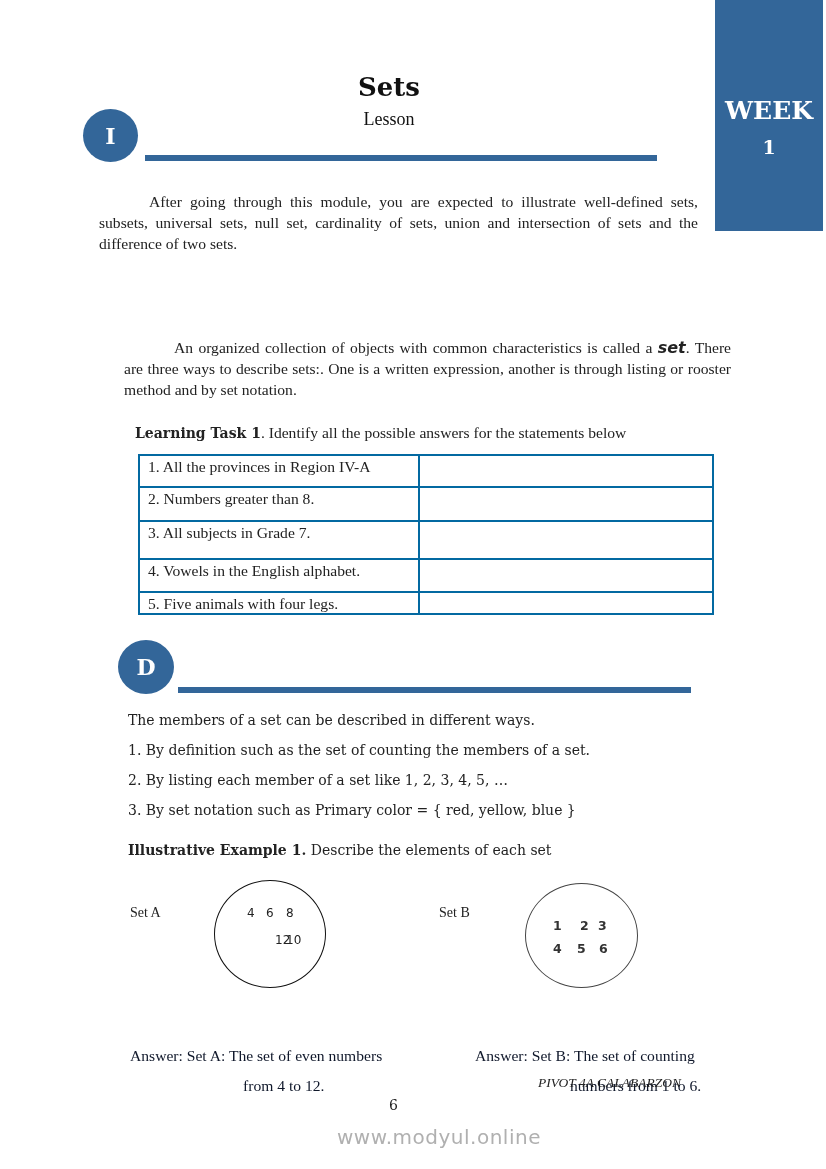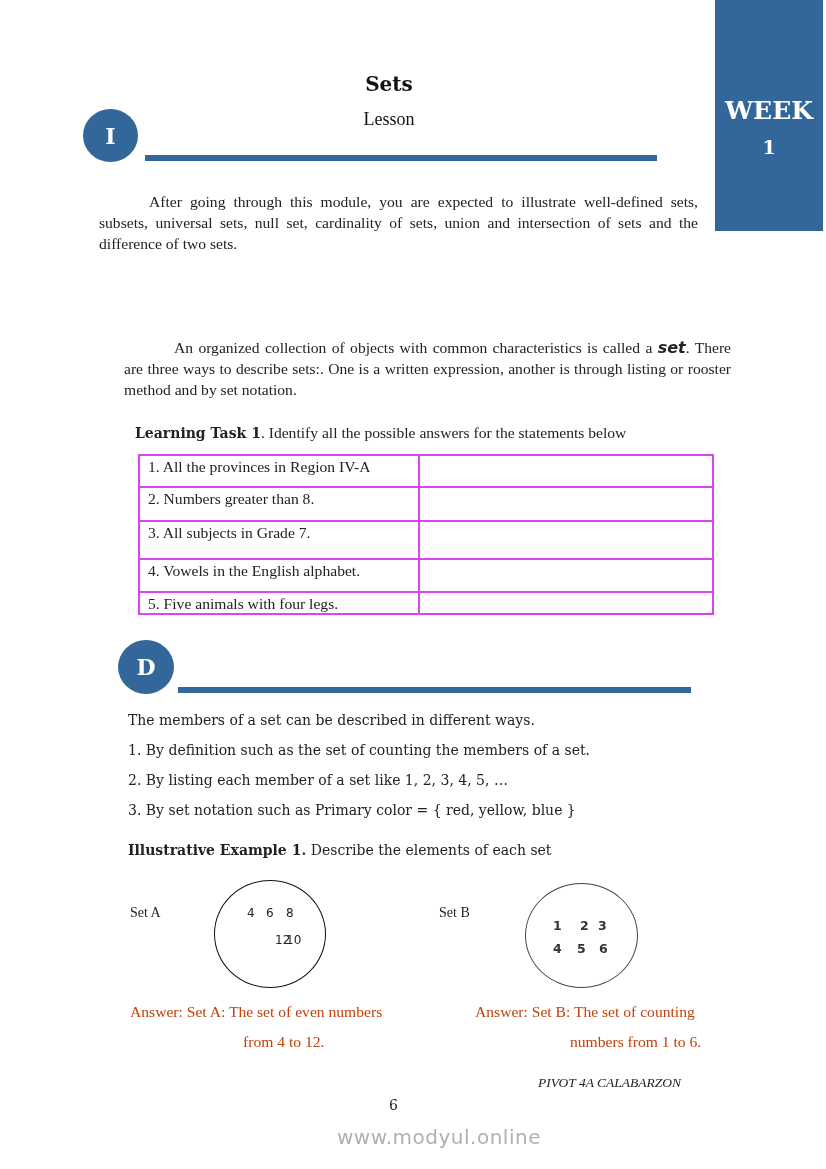--- a/index.html
+++ b/index.html
@@ -6,21 +6,21 @@
   body { width: 826px; height: 1169px; position: relative; overflow: hidden;
          font-family: "DejaVu Serif", "Liberation Serif", serif; color: #222; }
   .abs { position: absolute; }
 
   .week-band { left: 715px; top: 0; width: 108px; height: 231px; background: #336699; }
   .week-label { left: 715px; top: 96px; width: 108px; text-align: center; color: #fff;
                 font-family: "DejaVu Serif", serif; font-weight: bold; font-size: 25px; }
   .week-num { left: 715px; top: 136px; width: 108px; text-align: center; color: #fff;
               font-family: "DejaVu Serif", serif; font-weight: bold; font-size: 19px; }
 
-  .title { left: 0; top: 72px; width: 778px; text-align: center; font-weight: bold; font-size: 20px; color: #111;
+  .title { left: 0; top: 72px; width: 778px; text-align: center; font-weight: bold; font-size: 26px; color: #111;
            font-family: "DejaVu Serif", serif; }
   .subtitle { left: 0; top: 109px; width: 778px; text-align: center; font-size: 18px; color: #111;
               font-family: "Liberation Serif", serif; }
 
   .badge { width: 56px; height: 56px; border-radius: 50%; background: #336699; color: #fff;
            font-weight: bold; font-size: 22px; display: flex; align-items: center; justify-content: center;
            font-family: "DejaVu Serif", serif; }
   .badge-i { left: 83px; top: 109px; width: 55px; height: 53px; }
   .badge-d { left: 118px; top: 640px; width: 56px; height: 54px; }
   .rule { background: #336699; height: 6px; }
@@ -31,39 +31,39 @@
   .intro { left: 99px; top: 191px; width: 599px; }
   .intro .line1 { text-indent: 50px; }
   .defn { left: 124px; top: 337px; width: 607px; }
   .defn p { margin: 0; }
   .indent { text-indent: 50px; }
 
   .task-heading { left: 135px; top: 424px; font-family: "Liberation Serif", serif; font-size: 15.6px; color: #222; }
   .task-heading b { font-family: "DejaVu Serif", serif; font-size: 14px; }
 
   table.task { border-collapse: collapse; left: 138px; top: 454px; width: 576px; }
-  table.task td { border: 2px solid #d946ef; vertical-align: top; padding: 2px 8px 0 8px;
+  table.task td { border: 2px solid #0369a1; vertical-align: top; padding: 2px 8px 0 8px;
                   font-family: "Liberation Serif", serif; font-size: 15.6px; color: #222; }
   table.task td.q { width: 262px; }
 
   .list { left: 128px; top: 710px; font-family: "DejaVu Serif", serif; font-size: 14px; color: #222; }
   .list div { height: 30px; line-height: 20px; }
   .example { left: 128px; top: 842px; font-family: "DejaVu Serif", serif; font-size: 14px; color: #222; }
   .example b { font-weight: bold; }
 
   .set-label { font-family: "Liberation Serif", serif; font-size: 14px; color: #222; }
   .set-a-label { left: 130px; top: 905px; }
   .set-b-label { left: 439px; top: 905px; }
   .circle { border: 1.6px solid #111; border-radius: 50%; }
   .circle-a { left: 214px; top: 880px; width: 110px; height: 106px; }
   .circle-b { left: 525px; top: 883px; width: 111px; height: 103px; border-color: #444; }
   .el { font-family: "DejaVu Sans", sans-serif; font-size: 12px; color: #222; }
   .el-b { font-family: "DejaVu Sans", sans-serif; font-size: 12.5px; font-weight: bold; color: #333; }
 
-  .answer { font-family: "Liberation Serif", serif; font-size: 15.6px; color: #c2410c; }
+  .answer { font-family: "Liberation Serif", serif; font-size: 15.6px; color: #0f172a; margin-top: 44px; }
   .footer-src { left: 538px; top: 1075px; font-family: "Liberation Serif", serif; font-style: italic; font-size: 13.5px; color: #222; }
   .page-num { left: 389px; top: 1097px; font-family: "DejaVu Serif", serif; font-size: 14px; color: #222; }
   .watermark { left: 337px; top: 1125px; font-family: "DejaVu Sans", sans-serif; font-size: 20px; color: #b0b0b0; letter-spacing: 0.5px; }
 </style>
 </head>
 <body>
 
 <div class="abs week-band"></div>
 <div class="abs week-label">WEEK</div>
 <div class="abs week-num">1</div>

